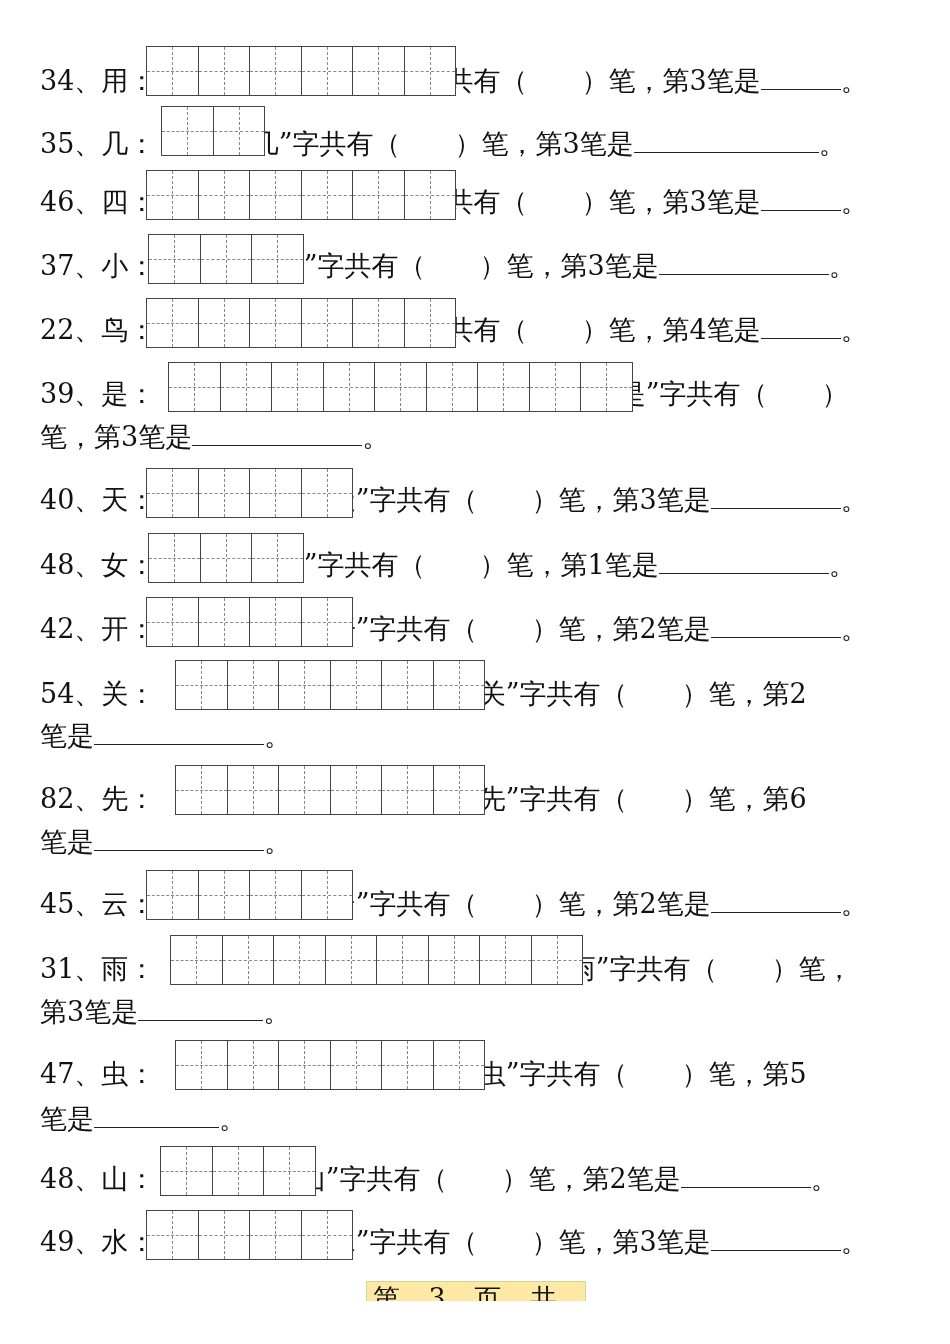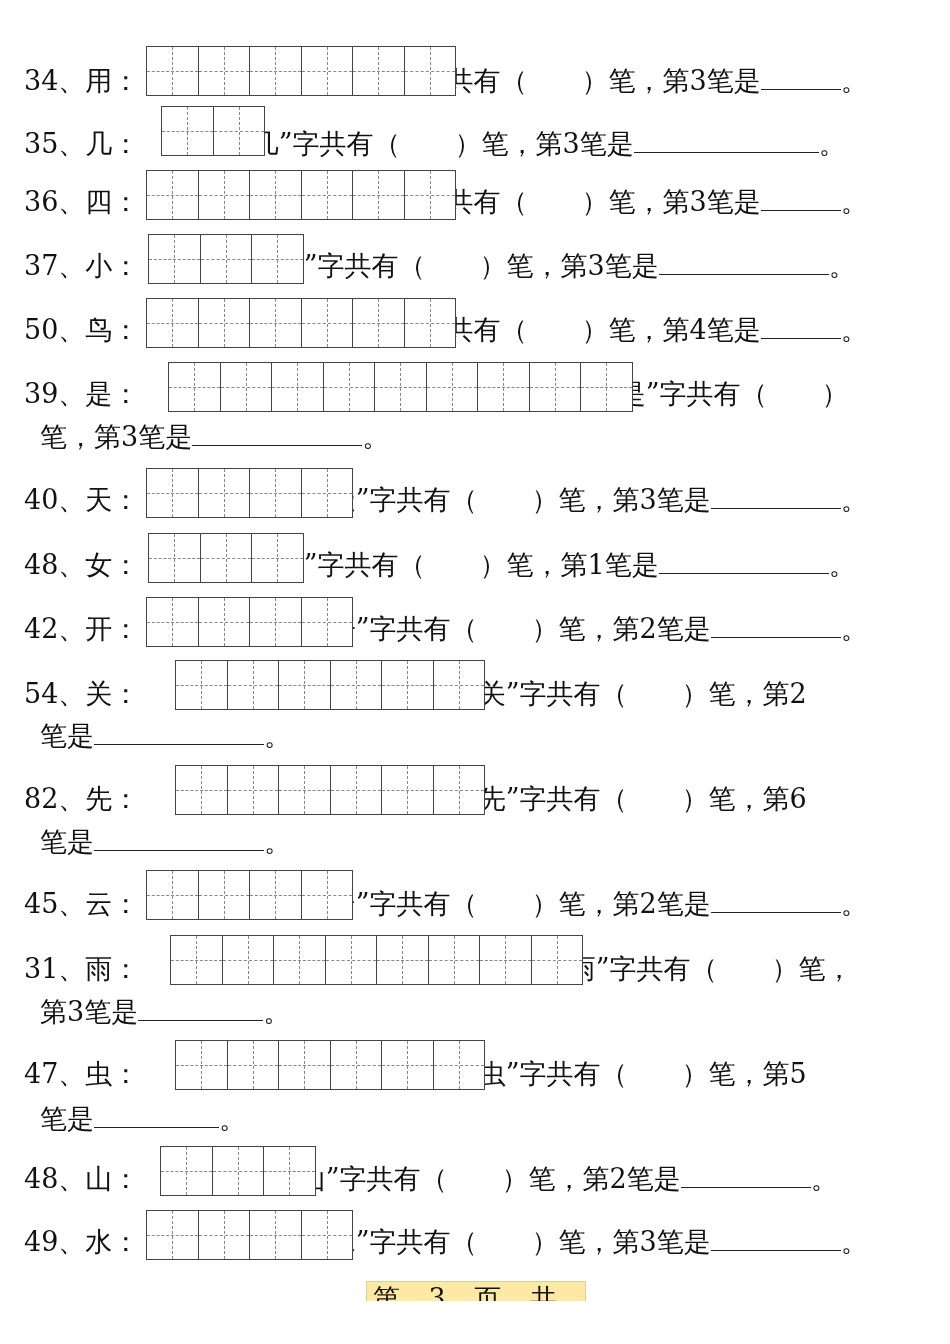--- a/index.html
+++ b/index.html
@@ -1,19 +1,19 @@
 <!DOCTYPE html>
 <html><head>
 <meta charset="utf-8">
 <style>
   html, body { margin:0; padding:0; background:#ffffff; }
   body { width:950px; height:1344px; position:relative; overflow:hidden;
          font-family:"DejaVu Serif", serif; color:#111; }
   .q { position:absolute; left:0; width:950px; font-size:27px; line-height:1; white-space:nowrap; }
-  .lead { position:absolute; left:24px; }
+  .lead { position:absolute; left:40px; }
   .grid { position:absolute; display:flex; border:1.5px solid #444; border-right:none; box-sizing:border-box; background:#fff; }
   .cell { position:relative; height:100%; border-right:1.5px solid #444; box-sizing:border-box; }
   .cell::before { content:""; position:absolute; left:50%; top:0; bottom:0; border-left:1px dashed #888; }
   .cell::after { content:""; position:absolute; top:50%; left:0; right:0; border-top:1px dashed #888; }
   .tail { position:absolute; }
   .blank { display:inline-block; border-bottom:1.8px solid #222; height:22px; vertical-align:baseline; }
   .line2 { position:absolute; left:40px; }
   .footer { position:absolute; left:366px; top:1281px; width:220px; height:20px; overflow:hidden;
             background:#fde9a4; border:1px solid #cbd89a; border-bottom:none; font-size:27px; line-height:34px;
             padding-left:6px; box-sizing:border-box; letter-spacing:10px; }
@@ -36,42 +36,42 @@
     </div>
     <div class="q" style="top: 130px;">
       <span class="lead">35、几：</span>
       <span class="tail" style="left: 238px; top: 0px;"><span>“几”字共有（　　）笔，第3笔是</span><span class="blank" style="width: 185px;"></span><span>。</span></span>
     </div>
     <div class="grid" style="left: 161px; top: 106px; height: 50px;">
       <div class="cell" style="width: 51.5px;"></div>
       <div class="cell" style="width: 51.5px;"></div>
     </div>
     <div class="q" style="top: 188px;">
-      <span class="lead">36、四：</span>
+      <span class="lead">46、四：</span>
       <span class="tail" style="left: 365px; top: 0px;"><span>“四”字共有（　　）笔，第3笔是</span><span class="blank" style="width: 80px;"></span><span>。</span></span>
     </div>
     <div class="grid" style="left: 146px; top: 170px; height: 50px;">
       <div class="cell" style="width: 51.5px;"></div>
       <div class="cell" style="width: 51.5px;"></div>
       <div class="cell" style="width: 51.5px;"></div>
       <div class="cell" style="width: 51.5px;"></div>
       <div class="cell" style="width: 51.5px;"></div>
       <div class="cell" style="width: 51.5px;"></div>
     </div>
     <div class="q" style="top: 252px;">
       <span class="lead">37、小：</span>
       <span class="tail" style="left: 263px; top: 0px;"><span>“小”字共有（　　）笔，第3笔是</span><span class="blank" style="width: 170px;"></span><span>。</span></span>
     </div>
     <div class="grid" style="left: 148px; top: 234px; height: 50px;">
       <div class="cell" style="width: 51.5px;"></div>
       <div class="cell" style="width: 51.5px;"></div>
       <div class="cell" style="width: 51.5px;"></div>
     </div>
     <div class="q" style="top: 316px;">
-      <span class="lead">50、鸟：</span>
+      <span class="lead">22、鸟：</span>
       <span class="tail" style="left: 365px; top: 0px;"><span>“鸟”字共有（　　）笔，第4笔是</span><span class="blank" style="width: 80px;"></span><span>。</span></span>
     </div>
     <div class="grid" style="left: 146px; top: 298px; height: 50px;">
       <div class="cell" style="width: 51.5px;"></div>
       <div class="cell" style="width: 51.5px;"></div>
       <div class="cell" style="width: 51.5px;"></div>
       <div class="cell" style="width: 51.5px;"></div>
       <div class="cell" style="width: 51.5px;"></div>
       <div class="cell" style="width: 51.5px;"></div>
     </div>

